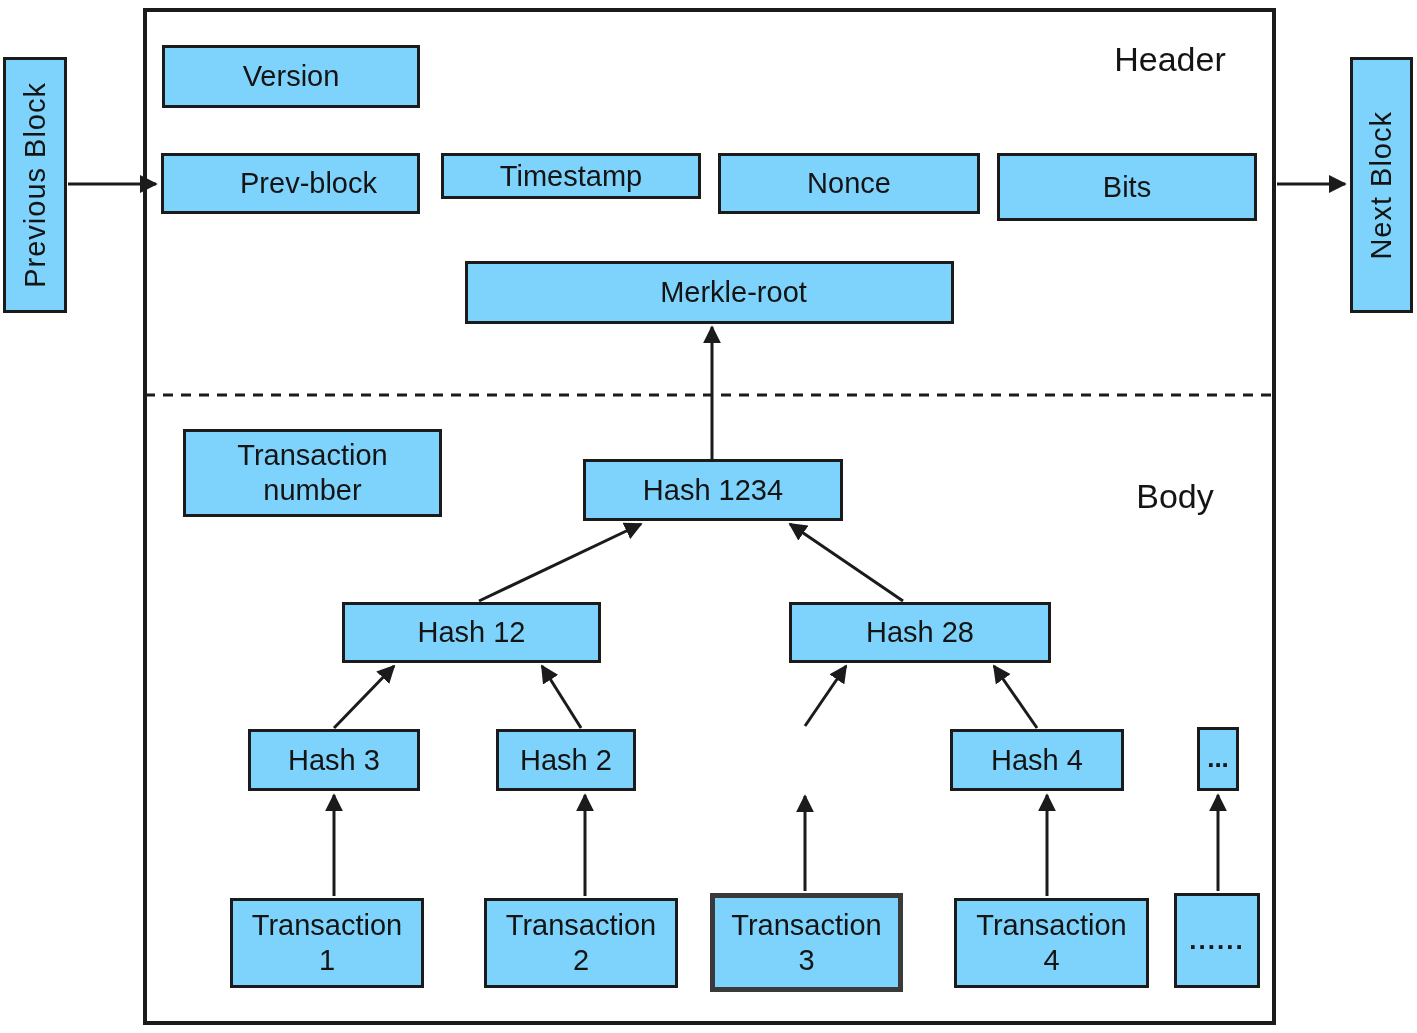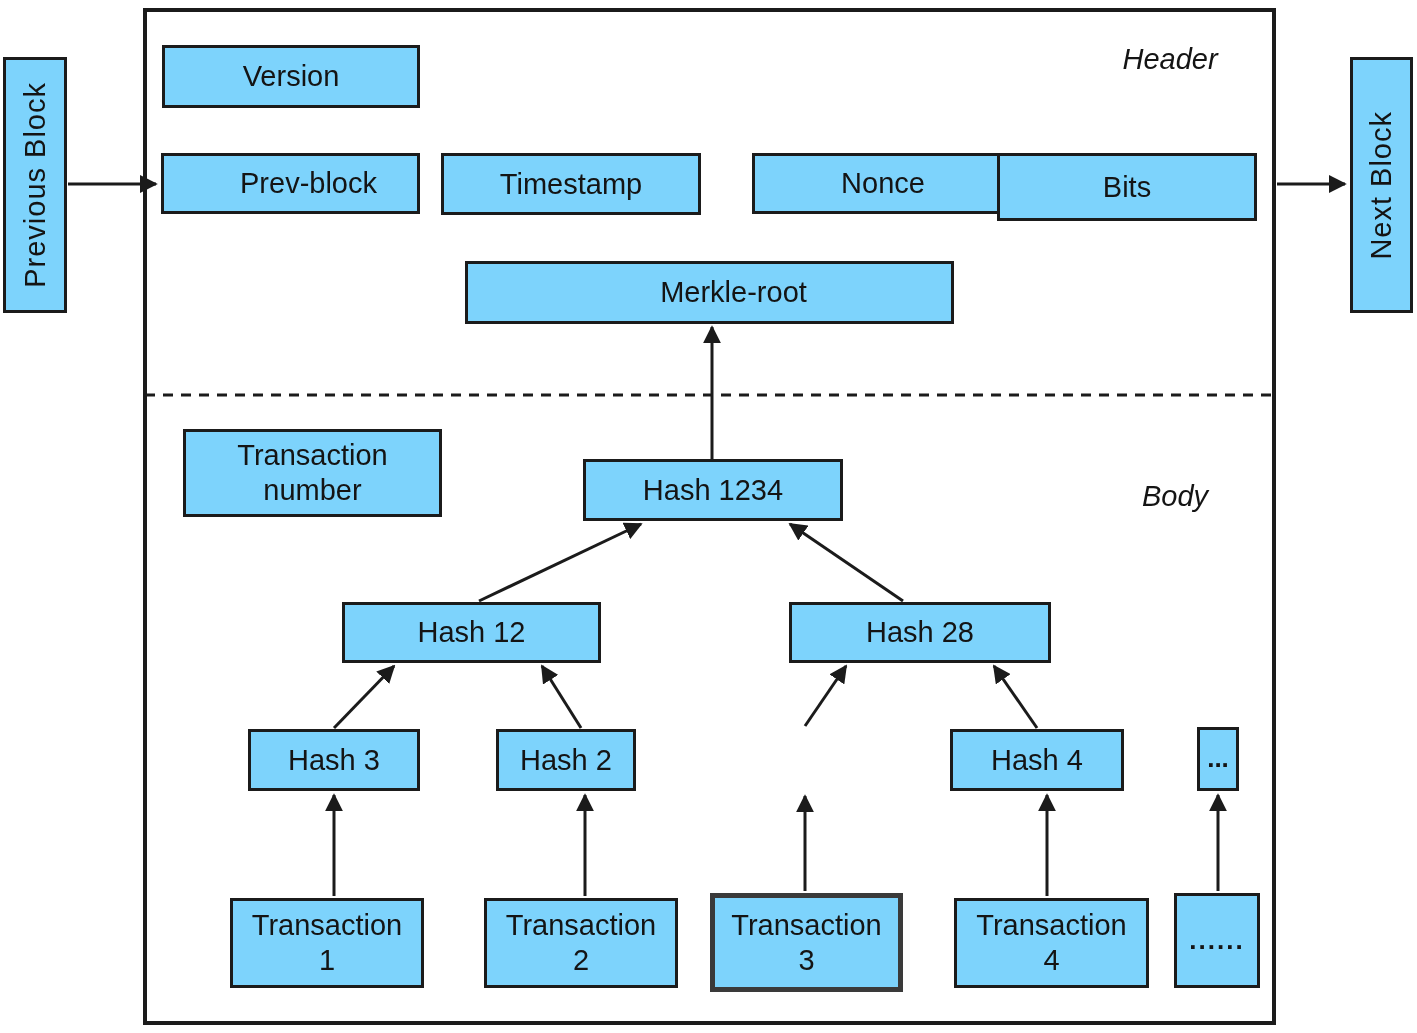--- a/index.html
+++ b/index.html
@@ -19,26 +19,25 @@
     display:flex;
     align-items:center;
     justify-content:center;
     text-align:center;
     font-size:29px;
     line-height:1.2;
     z-index:2;
   }
   .plain-label{
     position:absolute;
-    font-size:29px;
+    font-size:34px;
     display:flex;
     align-items:center;
     justify-content:center;
     z-index:2;
-    font-style:italic;
   }
   .vtext{
     writing-mode:vertical-rl;
     transform:rotate(180deg);
     letter-spacing:1px;
     font-size:29px;
   }
   .thick{border-width:5px;border-color:#3a3a3a;}
   .semithick{border-width:4px;border-color:#222;}
   .outer{
@@ -47,22 +46,22 @@
     box-sizing:border-box;
     border:4px solid #1b1b1b;
     background:transparent;
     z-index:1;
   }
   
   .b-prevblock-ext{left:3px;  top:57px; width:64px;  height:256px;}
   .b-nextblock-ext{left:1350px;top:57px;width:63px;  height:256px;}
   .b-version   {left:162px; top:45px;  width:258px; height:63px;}
   .b-prevfield {left:161px; top:153px; width:259px; height:61px;padding-left:36px;}
-  .b-timestamp {left:441px; top:153px; width:260px; height:62px;}
-  .b-nonce     {left:718px; top:153px; width:262px; height:61px;margin-left:34px;}
+  .b-timestamp {left:441px; top:153px; width:260px; height:46px;}
+  .b-nonce     {left:718px; top:153px; width:262px; height:61px;}
   .b-bits      {left:997px; top:153px; width:260px; height:68px;}
   .b-merkle    {left:465px; top:261px; width:489px; height:63px;padding-left:48px;}
   .b-txnumber  {left:183px; top:429px; width:259px; height:88px;}
   .b-hash1234  {left:583px; top:459px; width:260px; height:62px;}
   .b-hash12    {left:342px; top:602px; width:259px; height:61px;}
   .b-hash34    {left:789px; top:602px; width:262px; height:61px;}
   .b-hash1     {left:248px; top:729px; width:172px; height:62px;}
   .b-hash2     {left:496px; top:729px; width:140px; height:62px;}
   .b-hash3     {left:722px; top:727px; width:166px; height:65px;}
   .b-hash4     {left:950px; top:729px; width:174px; height:62px;}

